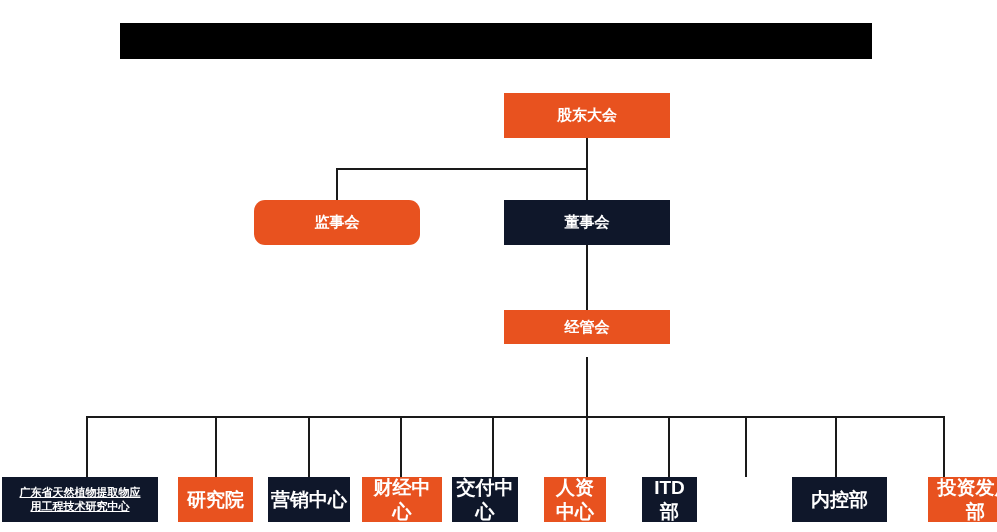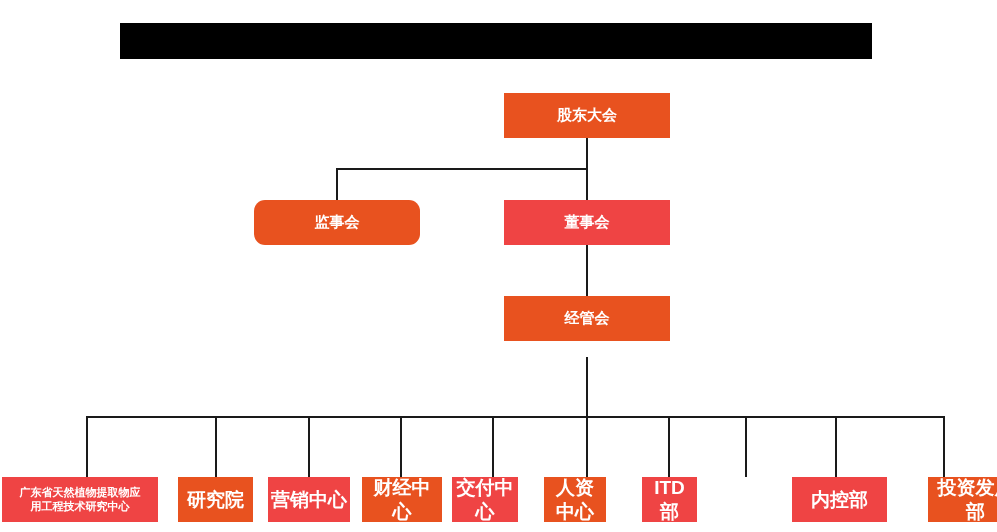--- a/index.html
+++ b/index.html
@@ -32,39 +32,39 @@
     align-items: center;
     justify-content: center;
     text-align: center;
     color: #ffffff;
     font-weight: bold;
     line-height: 1.25;
     z-index: 3;
     user-select: none;
   }
   .node-primary   { background: #E8521F; }
-  .node-secondary { background: #ef4444; justify-content: flex-end; }
+  .node-secondary { background: #0f172a; justify-content: flex-end; }
 
   .node-label {
     display: block;
     width: 100%;
     padding: 0 3px;
     box-sizing: border-box;
     white-space: pre-line;
   }
 
   
   .node-shareholders { left: 504px; top:  93px; width: 166px; height: 45px; font-size: 15px; }
   .node-supervisory  { left: 254px; top: 200px; width: 166px; height: 45px; font-size: 15px; border-radius: 11px; }
   .node-board        { left: 504px; top: 200px; width: 166px; height: 45px; font-size: 15px; }
-  .node-management   { left: 504px; top: 296px; width: 166px; height: 45px; font-size: 15px; }
+  .node-management   { left: 504px; top: 310px; width: 166px; height: 34px; font-size: 15px; }
 
   
   .dept { top: 477px; height: 45px; font-size: 19px; }
-  .dept-research-center { left:   2px; width: 156px; font-size: 11px; }
+  .dept-research-center { left:   2px; width: 156px; font-size: 11px; text-decoration: underline; }
   .dept-institute       { left: 178px; width:  75px; }
   .dept-marketing       { left: 268px; width:  82px; }
   .dept-finance         { left: 362px; width:  80px; }
   .dept-delivery        { left: 452px; width:  66px; }
   .dept-hr              { left: 544px; width:  62px; }
   .dept-itd             { left: 642px; width:  55px; }
   .dept-obm             { left: 711px; width:  67px; }
   .dept-internal        { left: 792px; width:  95px; }
   .dept-investment      { left: 900px; width:  95px; margin-left: 28px; }
 

